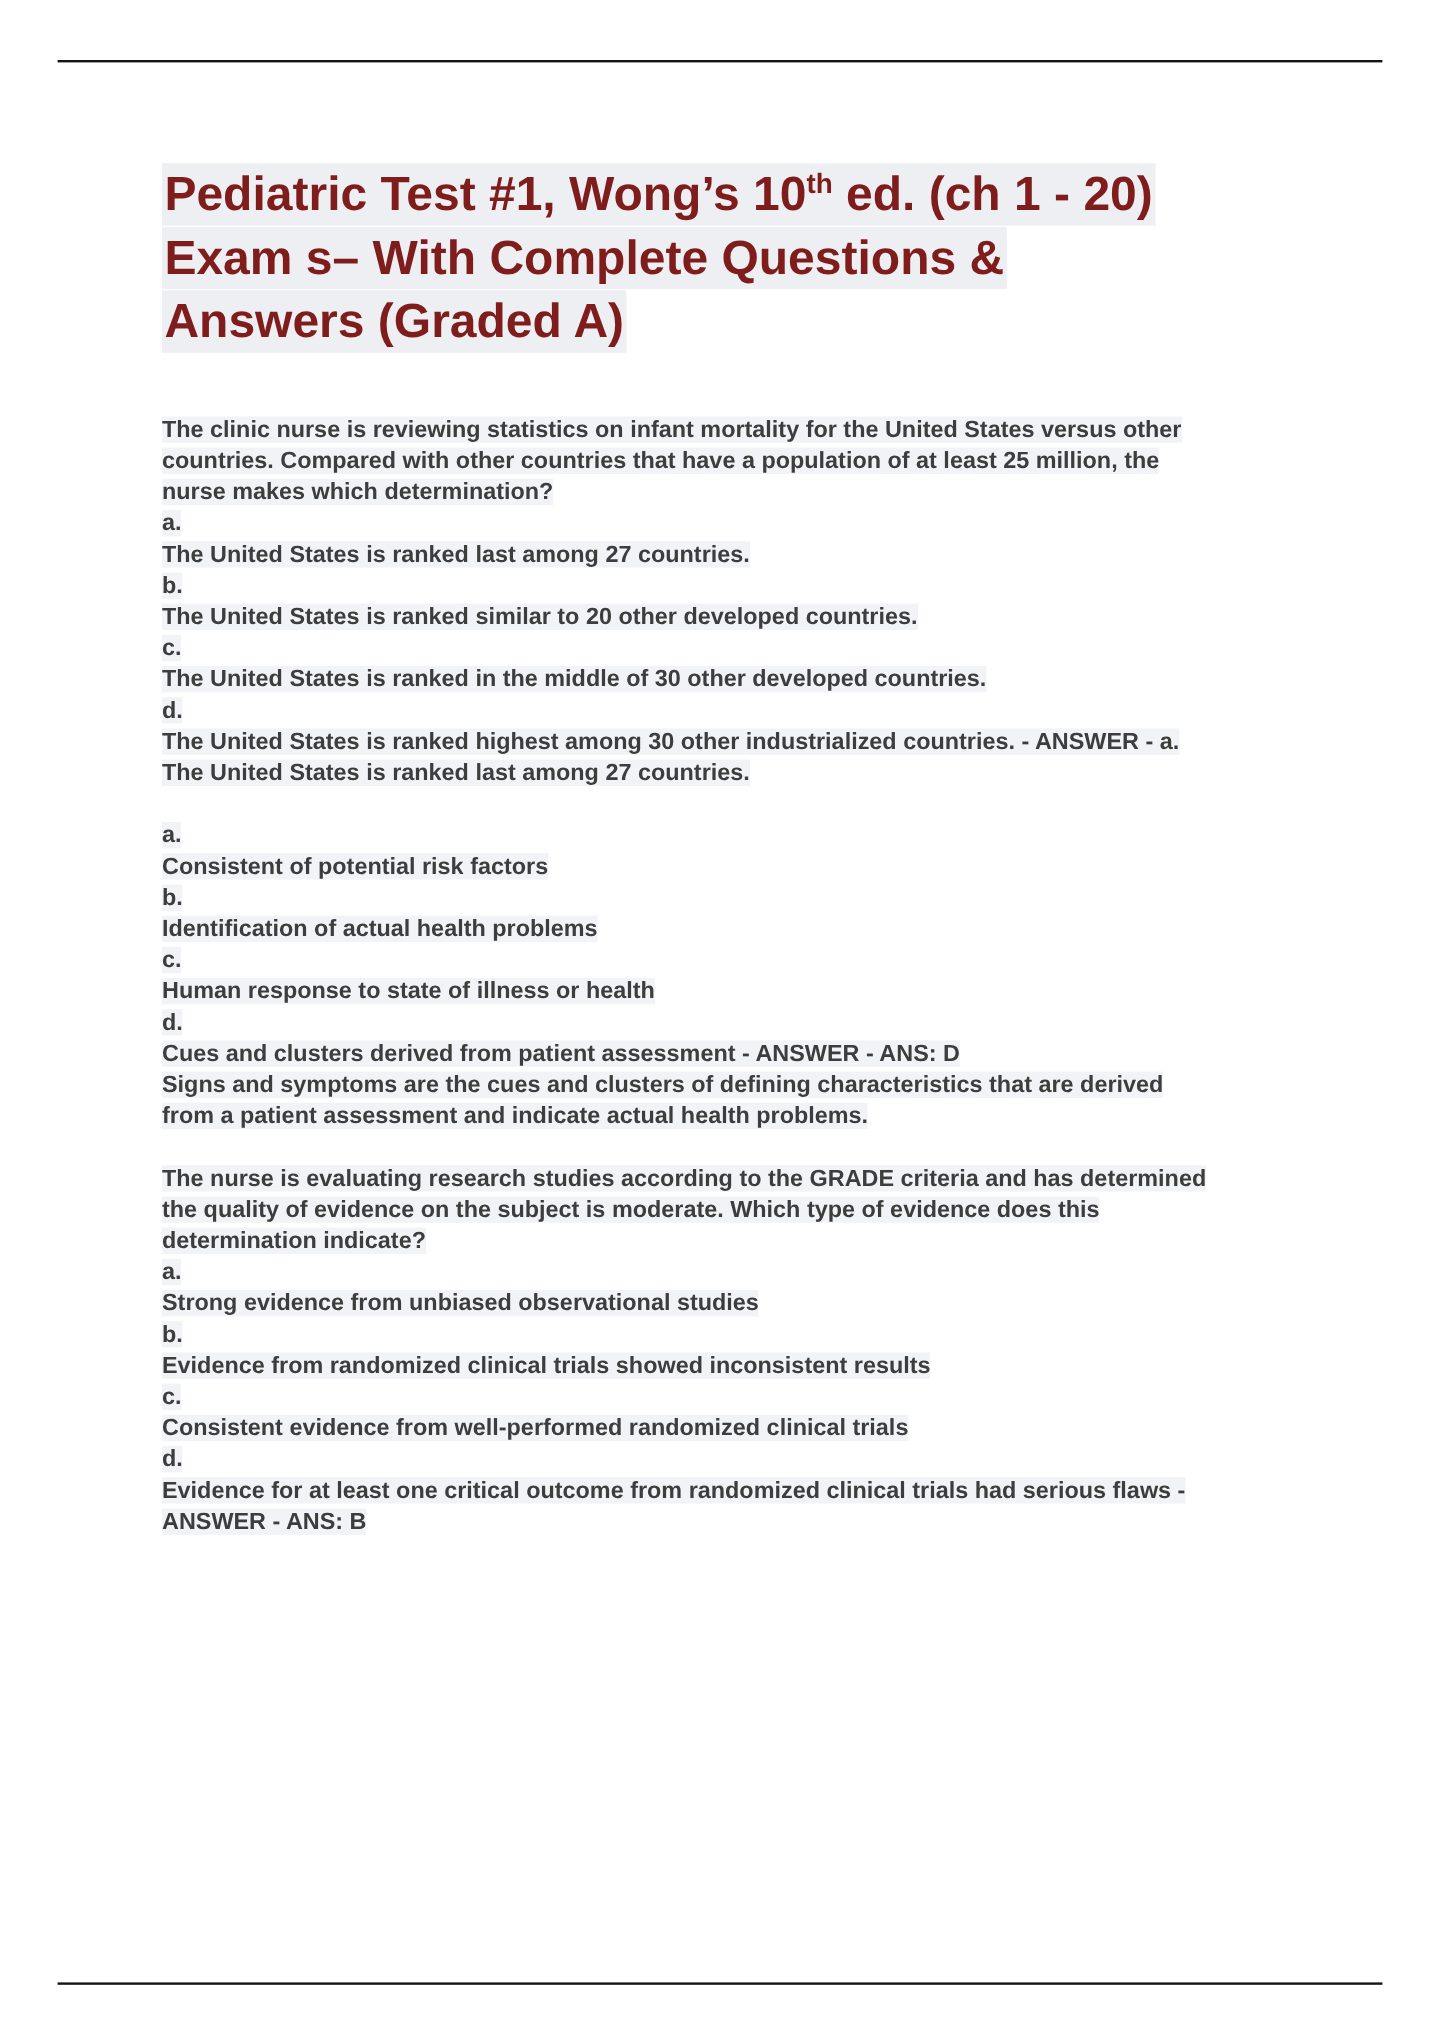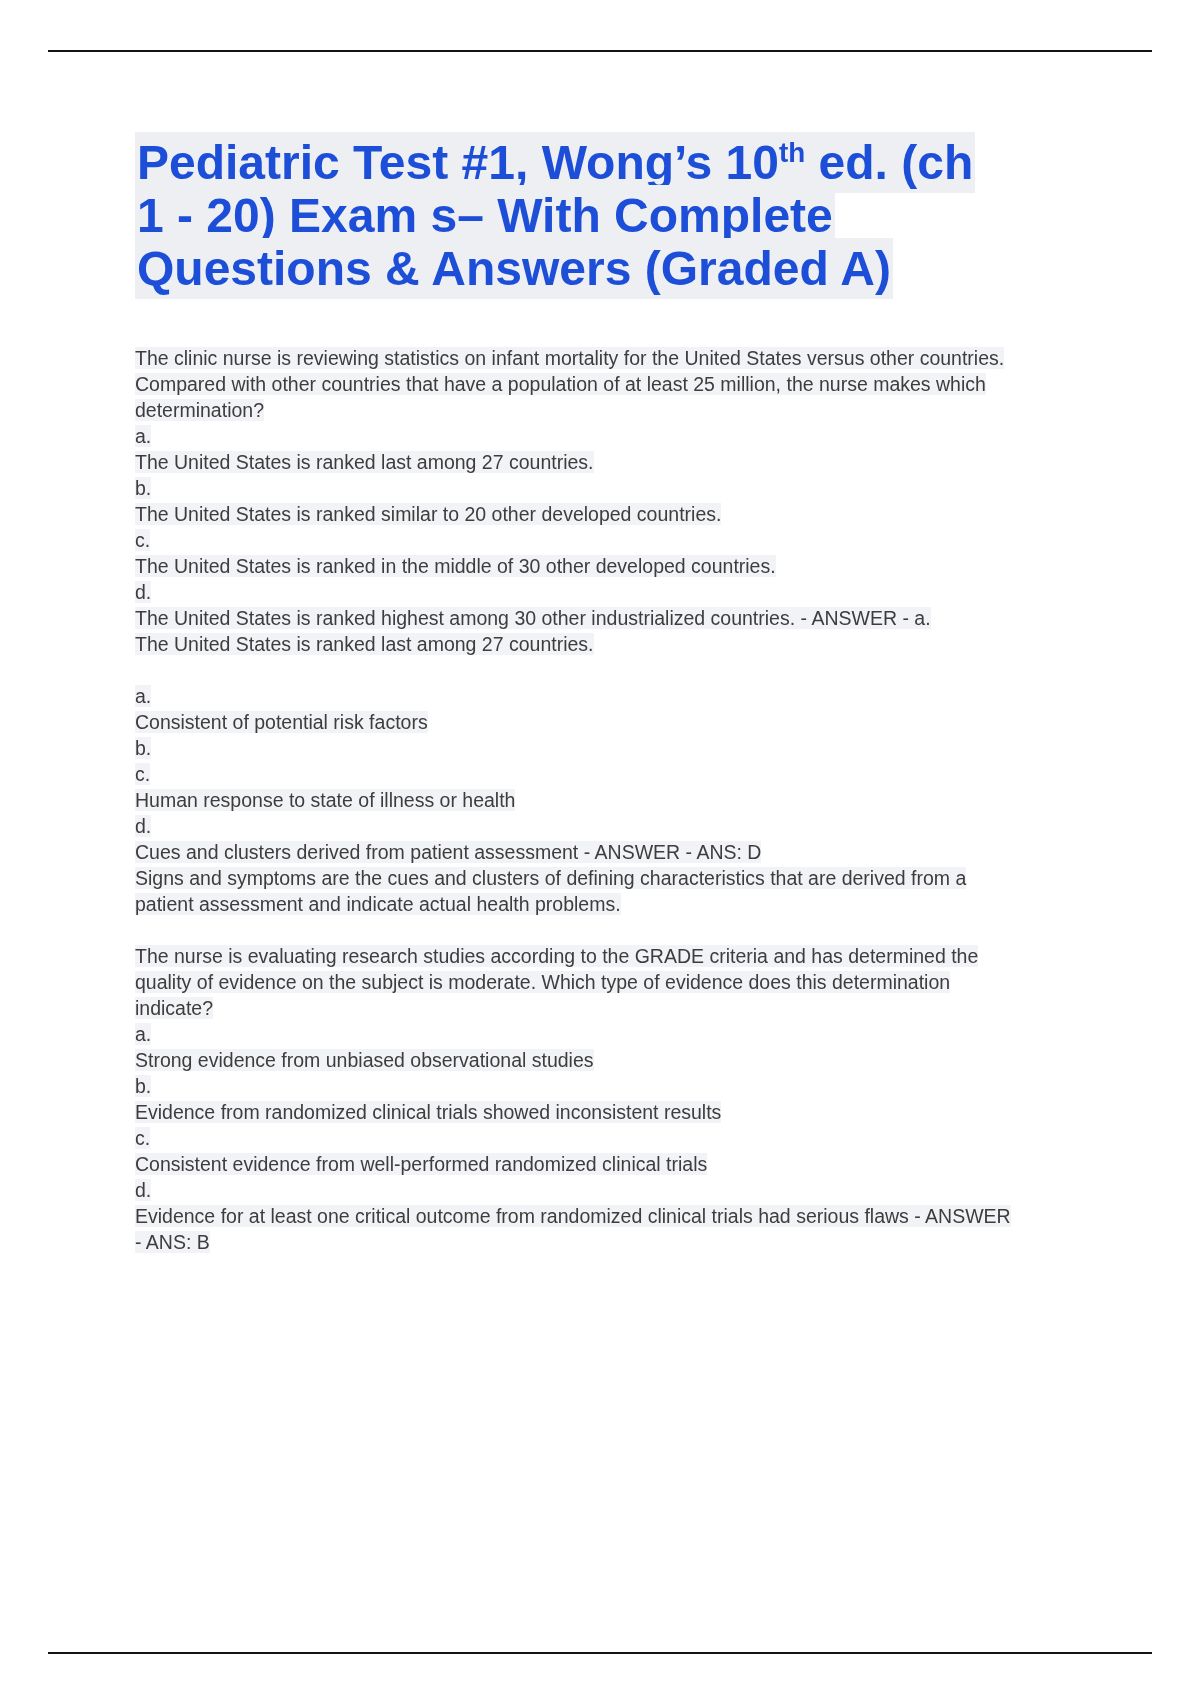--- a/index.html
+++ b/index.html
@@ -24,45 +24,45 @@
   .rule.bottom { top: 1652px; }
 
   .content {
     position: absolute;
     left: 135px;
     top: 136px;
     width: 878px;
   }
 
   .doc-title {
-    font-size: 48px;
+    font-size: 40px;
     font-weight: bold;
     line-height: 53px;
-    color: #1d4ed8;
+    color: #7f1d1d;
     margin: 0 0 50px 0;
     width: 878px;
   }
   .doc-title .hl-t {
     background: #edeff3;
     box-decoration-break: clone;
     -webkit-box-decoration-break: clone;
     padding: 4px 2px;
   }
   .doc-title sup {
     font-size: 0.58em;
     vertical-align: super;
     line-height: 0;
   }
 
   .body-text {
     font-size: 19.5px;
     line-height: 26px;
     color: #3d3d3d;
   }
-  .question { margin: 0 0 26px 0; }
+  .question { margin: 0 0 26px 0; font-weight: bold; }
   p.line { margin: 0; }
   .hl {
     background: #f2f3f6;
     box-decoration-break: clone;
     -webkit-box-decoration-break: clone;
   }
 </style>
 </head>
 <body>
 
@@ -85,20 +85,21 @@
       <p class="line"><span class="hl">The United States is ranked in the middle of 30 other developed countries.</span></p>
       <p class="line"><span class="hl">d.</span></p>
       <p class="line"><span class="hl">The United States is ranked highest among 30 other industrialized countries. - ANSWER - a.</span></p>
       <p class="line"><span class="hl">The United States is ranked last among 27 countries.</span></p>
     </section>
 
     <section class="question">
       <p class="line"><span class="hl">a.</span></p>
       <p class="line"><span class="hl">Consistent of potential risk factors</span></p>
       <p class="line"><span class="hl">b.</span></p>
+      <p class="line"><span class="hl">Identification of actual health problems</span></p>
       <p class="line"><span class="hl">c.</span></p>
       <p class="line"><span class="hl">Human response to state of illness or health</span></p>
       <p class="line"><span class="hl">d.</span></p>
       <p class="line"><span class="hl">Cues and clusters derived from patient assessment - ANSWER - ANS: D</span></p>
       <p class="line"><span class="hl">Signs and symptoms are the cues and clusters of defining characteristics that are derived from a patient assessment and indicate actual health problems.</span></p>
     </section>
 
     <section class="question">
       <p class="line"><span class="hl">The nurse is evaluating research studies according to the GRADE criteria and has determined the quality of evidence on the subject is moderate. Which type of evidence does this determination indicate?</span></p>
       <p class="line"><span class="hl">a.</span></p>

